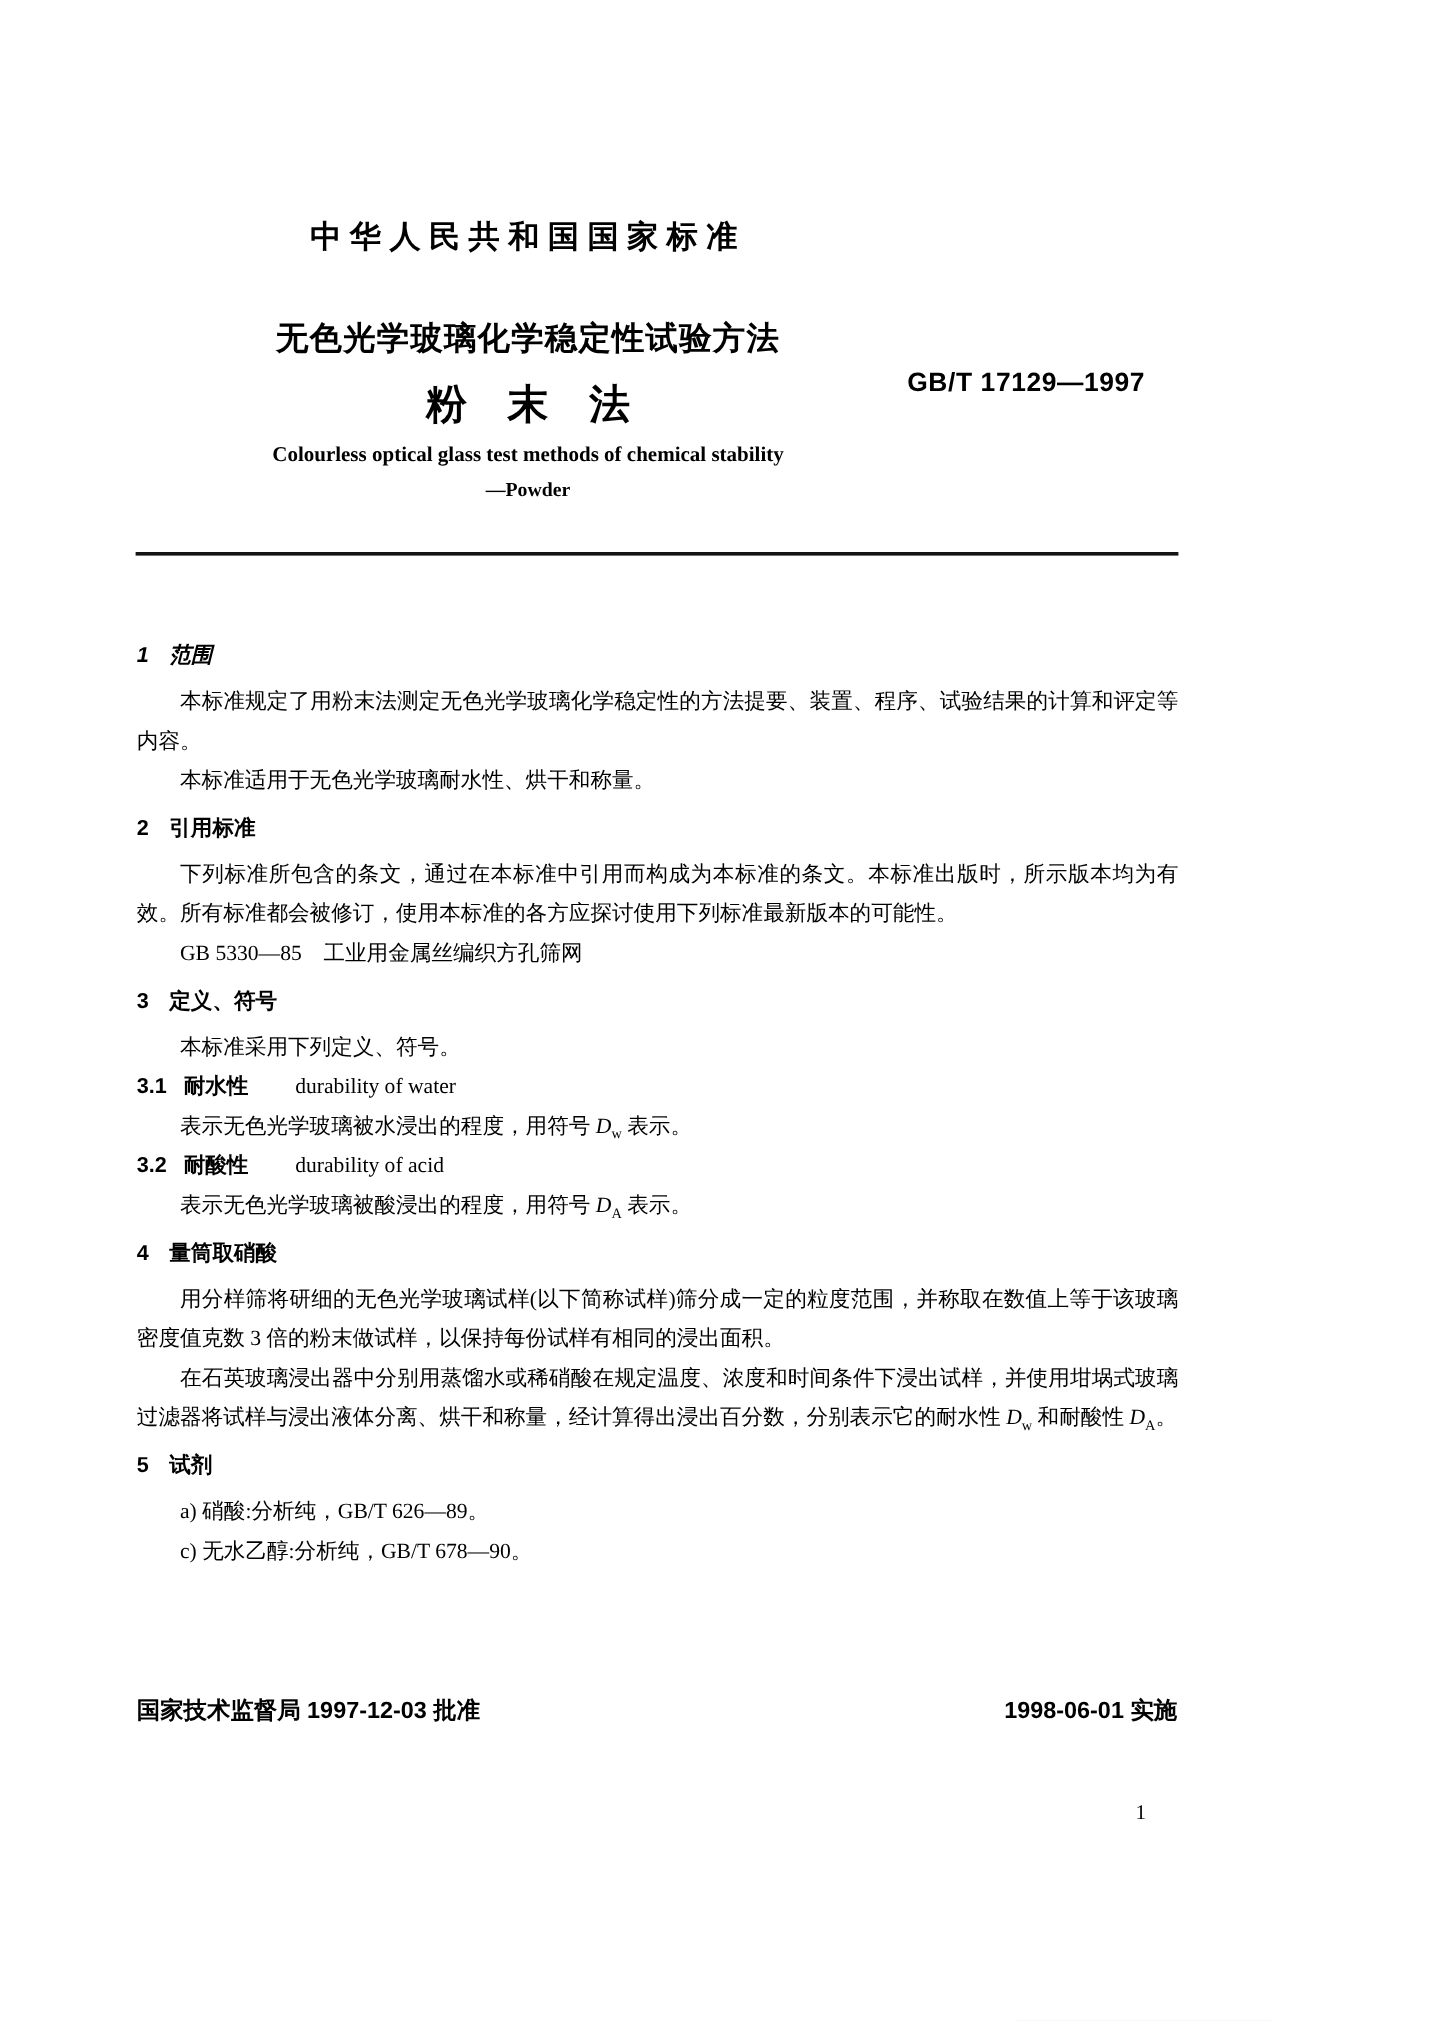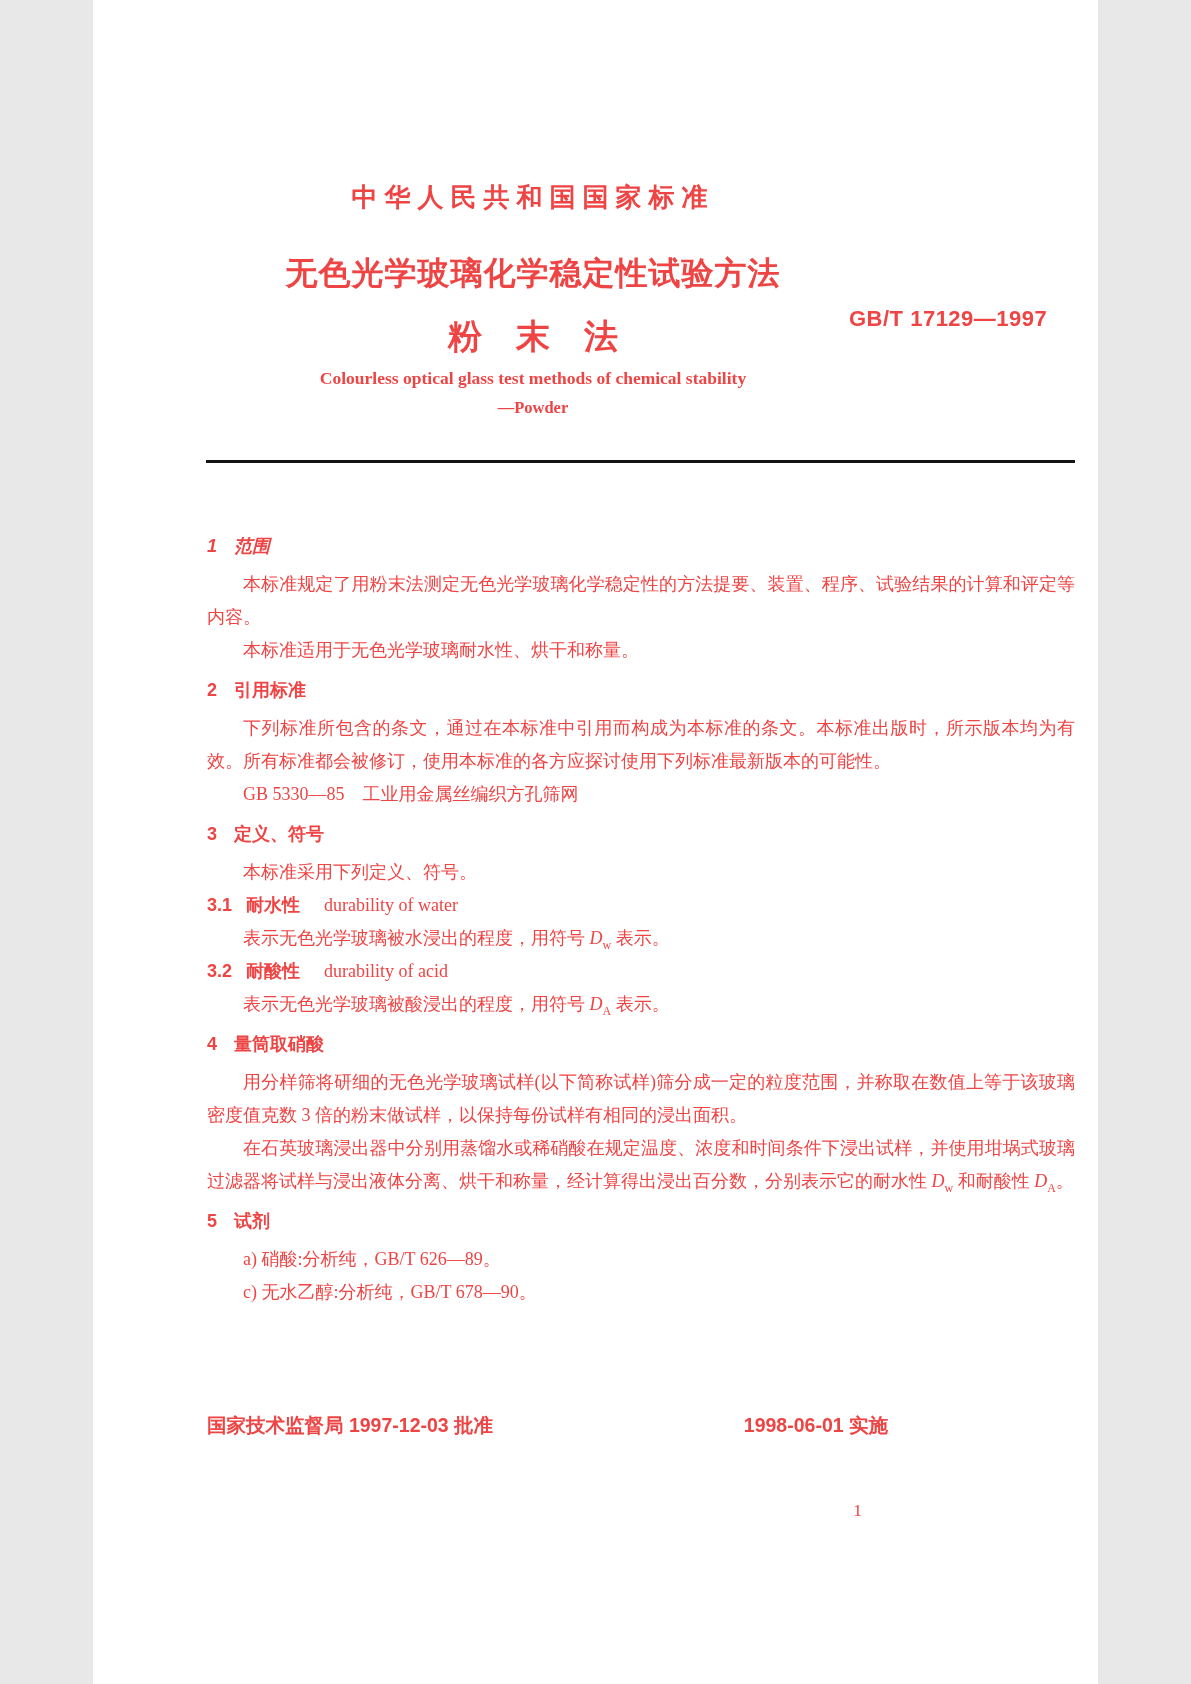--- a/index.html
+++ b/index.html
@@ -1,45 +1,45 @@
 <!DOCTYPE html>
 <html><head>
 <meta charset="utf-8">
 <style>
   * { margin: 0; padding: 0; box-sizing: border-box; }
   html, body { background: #e8e8e8; }
   .page {
     position: relative;
-    width: 1005px;
+    width: 1191px;
     height: 1684px;
     margin: 0 auto;
     background: #ffffff;
-    color: #ef4444;
+    color: #000000;
     font-family: "Liberation Serif", serif;
     overflow: hidden;
   }
   
   .center-col {
     position: absolute;
     left: 85px;
     width: 710px;
     text-align: center;
   }
   .std-header {
     top: 180px;
     font-family: "Liberation Sans", sans-serif;
     font-weight: bold;
     font-size: 26px;
     letter-spacing: 7px;
   }
   .title-1 {
-    top: 252px;
+    top: 264px;
     font-family: "Liberation Sans", sans-serif;
     font-weight: bold;
-    font-size: 32px;
+    font-size: 27px;
     letter-spacing: 1px;
   }
   .title-2 {
     top: 314px;
     font-family: Liberation Mono, monospace;
     font-weight: bold;
     font-size: 34px;
   }
   .std-number {
     position: absolute;
@@ -99,21 +99,21 @@
     text-align: left;
   }
   .subclause .sub-num {
     font-family: "Liberation Sans", sans-serif;
     font-weight: bold;
     margin-right: 14px;
   }
   .subclause .sub-term {
     font-family: "Liberation Sans", sans-serif;
     font-weight: bold;
-    margin-right: 12px;
+    margin-right: 27px;
   }
   .subclause .sub-en {
     font-family: Liberation Serif, serif;
     font-weight: normal;
     margin-left: 12px;
   }
   .run.italic {
     font-family: "Liberation Serif", serif;
     font-style: italic;
   }

